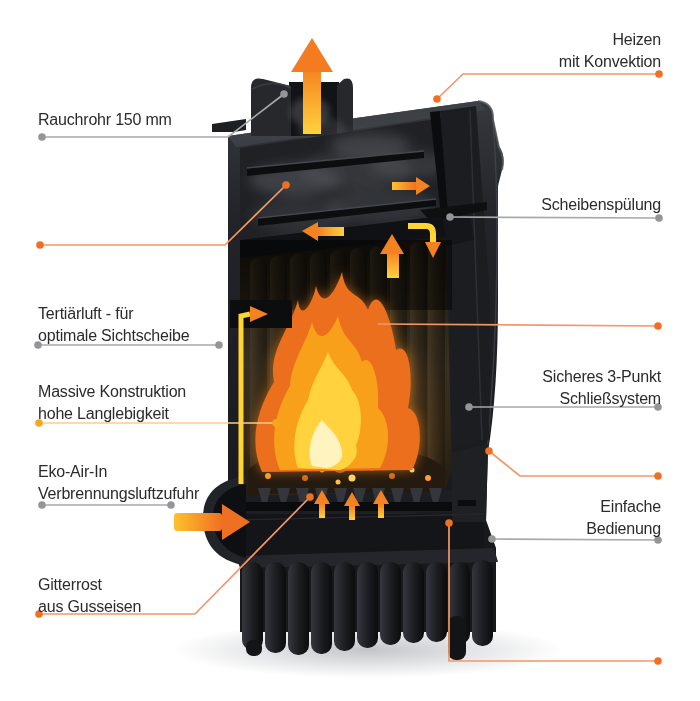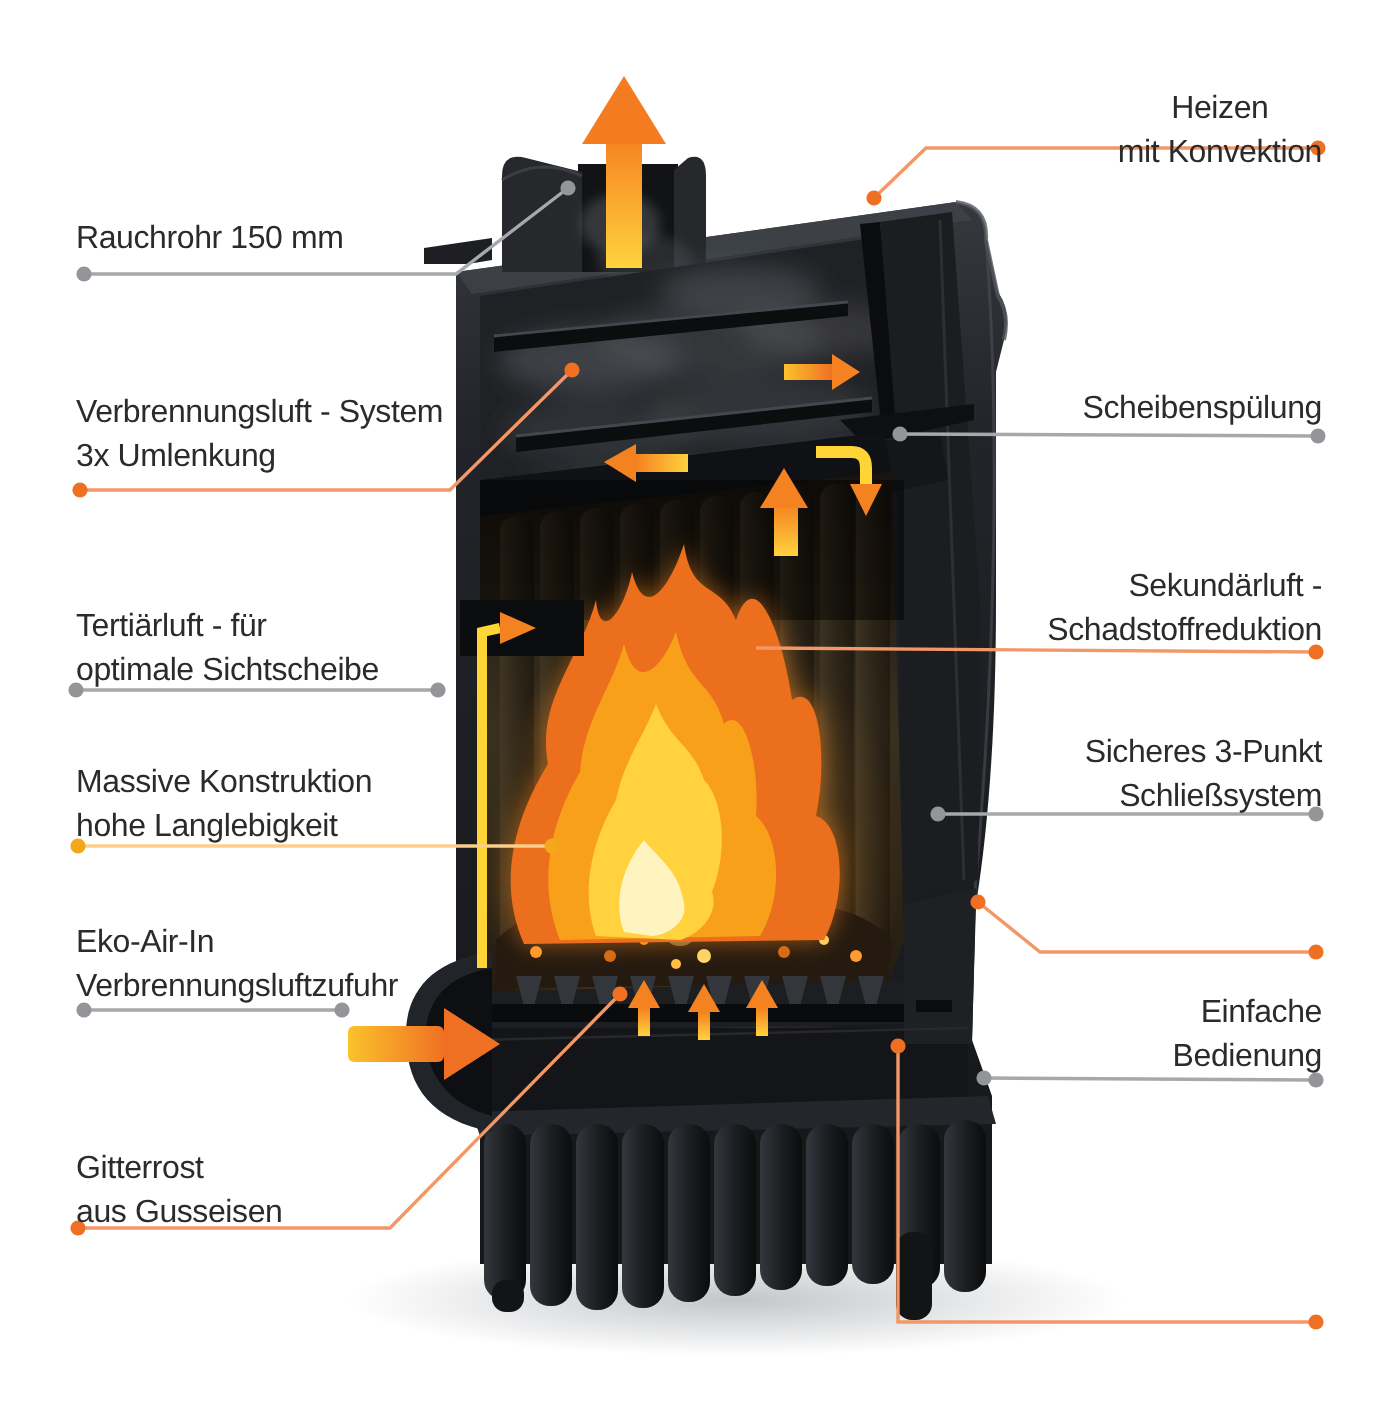--- a/index.html
+++ b/index.html
@@ -323,34 +323,30 @@
       </g>
       <g>
         <polyline class="cl orange" points="449,523 449,661 658,661"></polyline>
         <circle class="dot orange" cx="449" cy="523" r="3.8"></circle>
           <circle class="dot orange" cx="658" cy="661" r="3.8"></circle>
       </g>
     </g>
   </svg>
 
   <div class="callout-label left" style="top:109px;">Rauchrohr 150 mm</div>
-  <div class="callout-label left" style="top:196px;">Verbrennungsluft - System
-3x Umlenkung</div>
   <div class="callout-label left" style="top:303px;">Tertiärluft - für
 optimale Sichtscheibe</div>
   <div class="callout-label left" style="top:381px;">Massive Konstruktion
 hohe Langlebigkeit</div>
   <div class="callout-label left" style="top:461px;">Eko-Air-In
 Verbrennungsluftzufuhr</div>
   <div class="callout-label left" style="top:574px;">Gitterrost
 aus Gusseisen</div>
 
-  <div class="callout-label right" style="top:44px;text-align:center;">Heizen
+  <div class="callout-label right" style="top:29px;">Heizen
 mit Konvektion</div>
   <div class="callout-label right" style="top:194px;text-align:center;">Scheibenspülung</div>
-  <div class="callout-label right" style="top:283px;">Sekundärluft -
-Schadstoffreduktion</div>
   <div class="callout-label right" style="top:366px;">Sicheres 3-Punkt
 Schließsystem</div>
   <div class="callout-label right" style="top:496px;">Einfache
 Bedienung</div>
 
 </div>
 
 </body></html>

